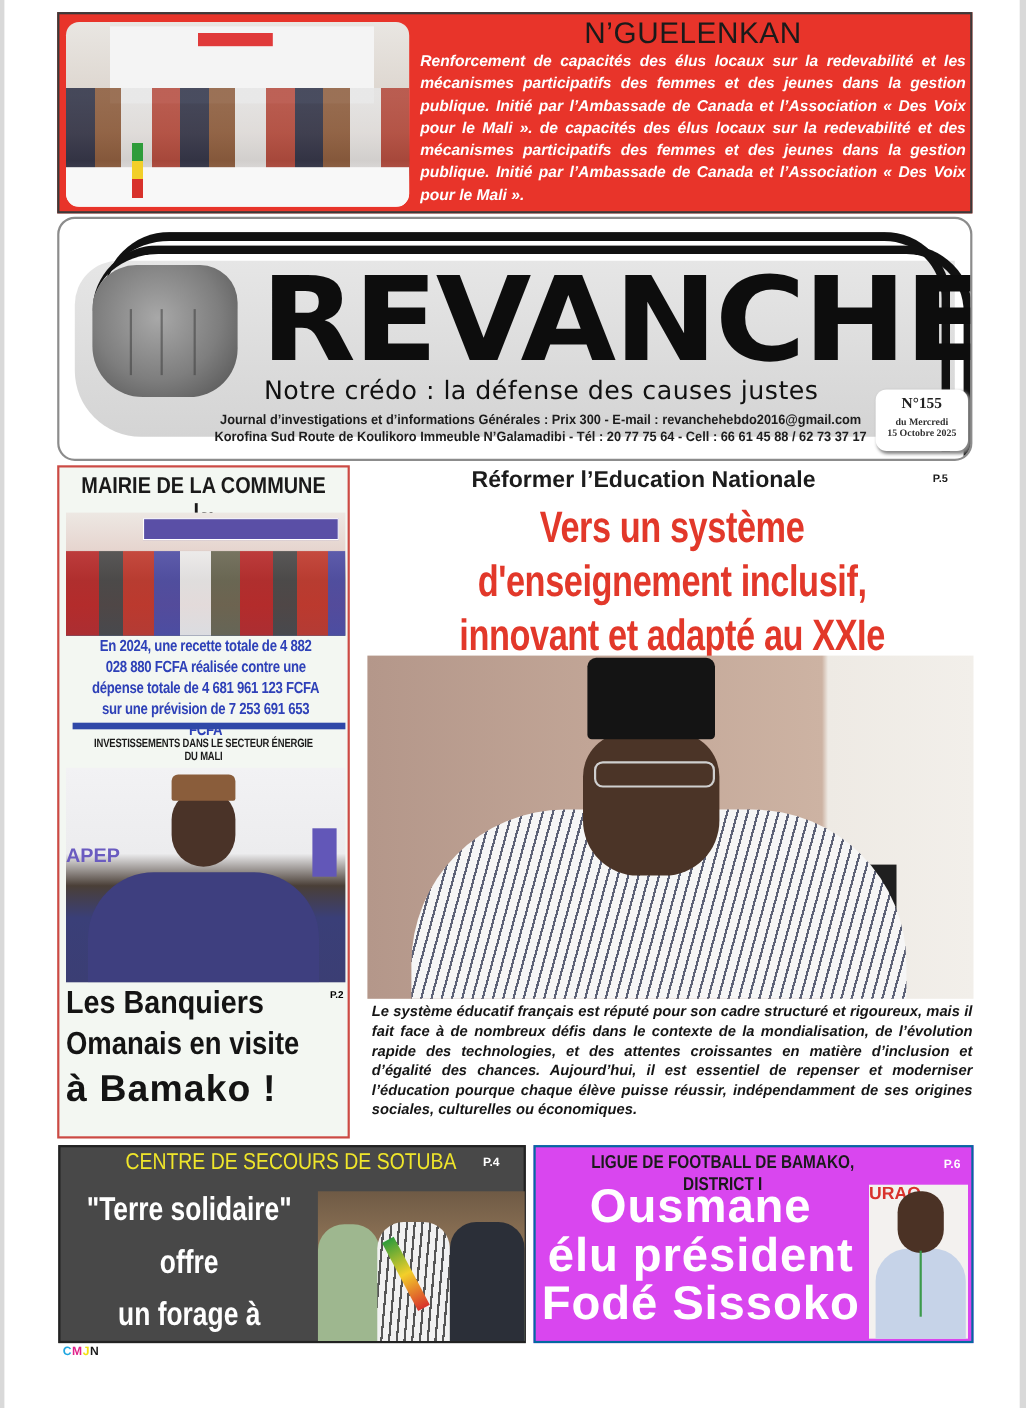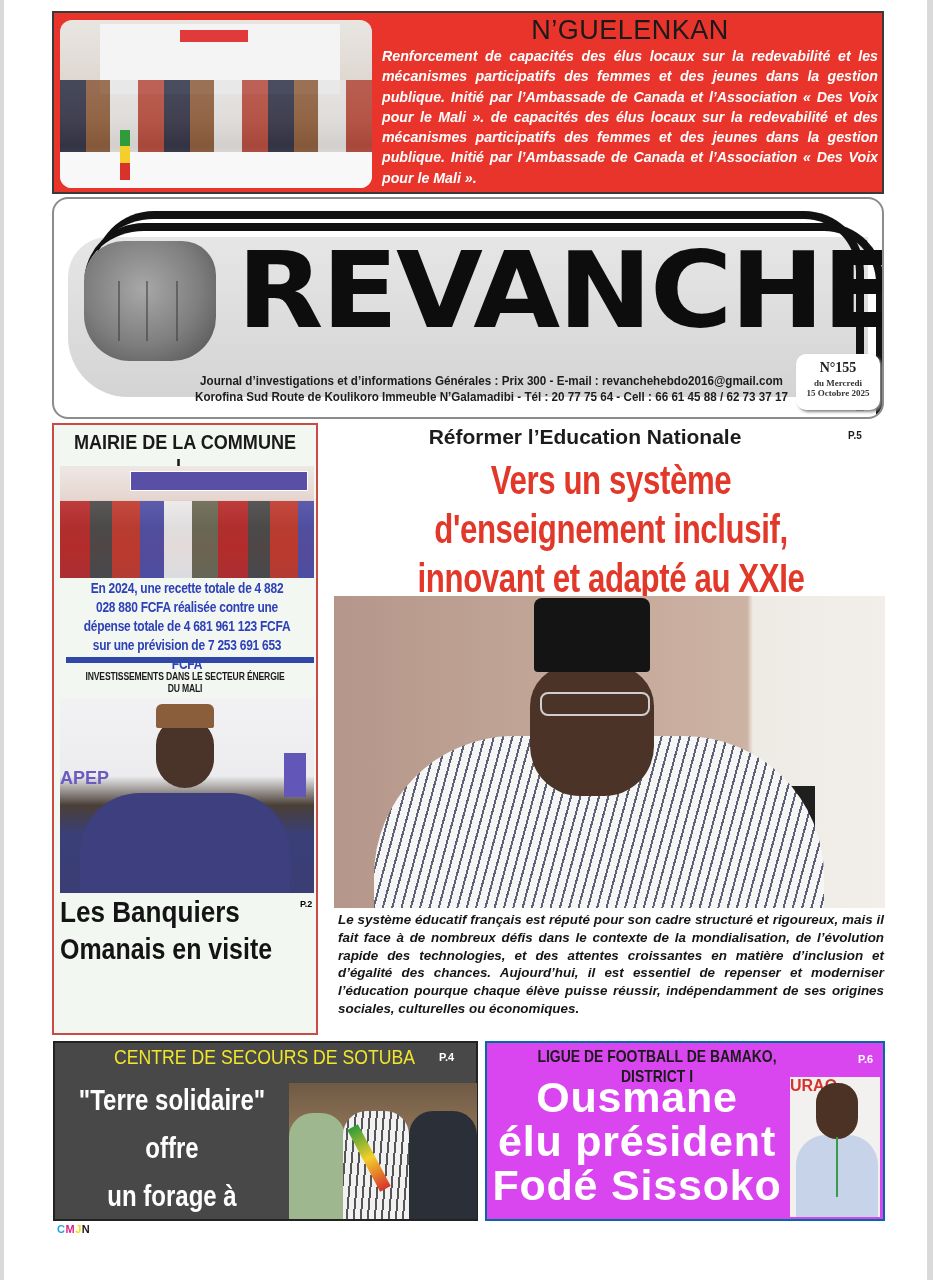--- a/index.html
+++ b/index.html
@@ -127,20 +127,21 @@
 <header class="masthead">
   <div class="mast-grey"></div>
   <div class="mast-swoosh1"></div>
   <div class="mast-swoosh2"></div>
   <div class="fist">
     <span style="left:34px"></span>
       <span style="left:62px"></span>
       <span style="left:92px"></span>
   </div>
   <div class="mast-logo">REVANCHE</div>
+  <div class="mast-credo">Notre crédo : la défense des causes justes</div>
   <div class="mast-info">
     <div>Journal d’investigations et d’informations Générales : Prix 300 - E-mail : revanchehebdo2016@gmail.com</div>
     <div>Korofina Sud Route de Koulikoro Immeuble N’Galamadibi - Tél : 20 77 75 64 - Cell : 66 61 45 88 / 62 73 37 17</div>
   </div>
   <div class="issue-box">
     <div class="issue-num">N°155</div>
     <div class="issue-day">du Mercredi</div>
     <div class="issue-date">15 Octobre  2025</div>
   </div>
 </header>
@@ -159,20 +160,21 @@
   <div class="omani-photo">
     <div class="op-body"></div>
     <div class="op-head"></div>
     <div class="op-hat"></div>
     <div class="op-logo1">APEP</div>
     <div class="op-logo2"></div>
   </div>
   <div class="banquiers">
     <div class="l1">Les Banquiers</div>
     <div class="l2">Omanais en visite</div>
+    <div class="l3">à Bamako !</div>
     <span class="p2">P.2</span>
   </div>
 </aside>
 
 <div class="kicker">Réformer l’Education Nationale</div>
 <div class="kicker-p">P.5</div>
 <h1 class="headline">
   <div>Vers un système d'enseignement inclusif,</div>
   <div>innovant et adapté au XXIe siècle</div>
 </h1>

